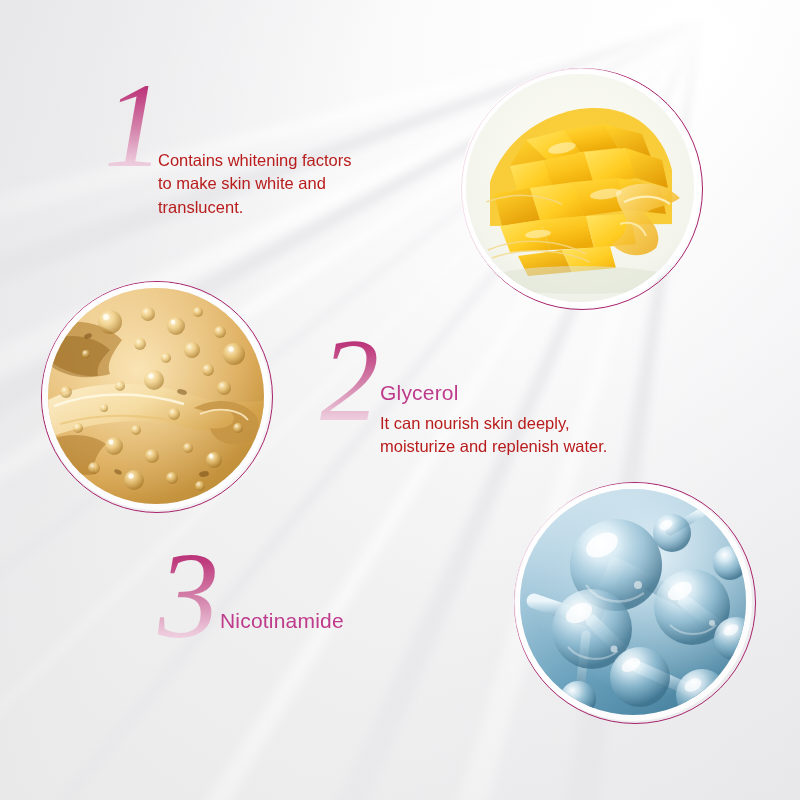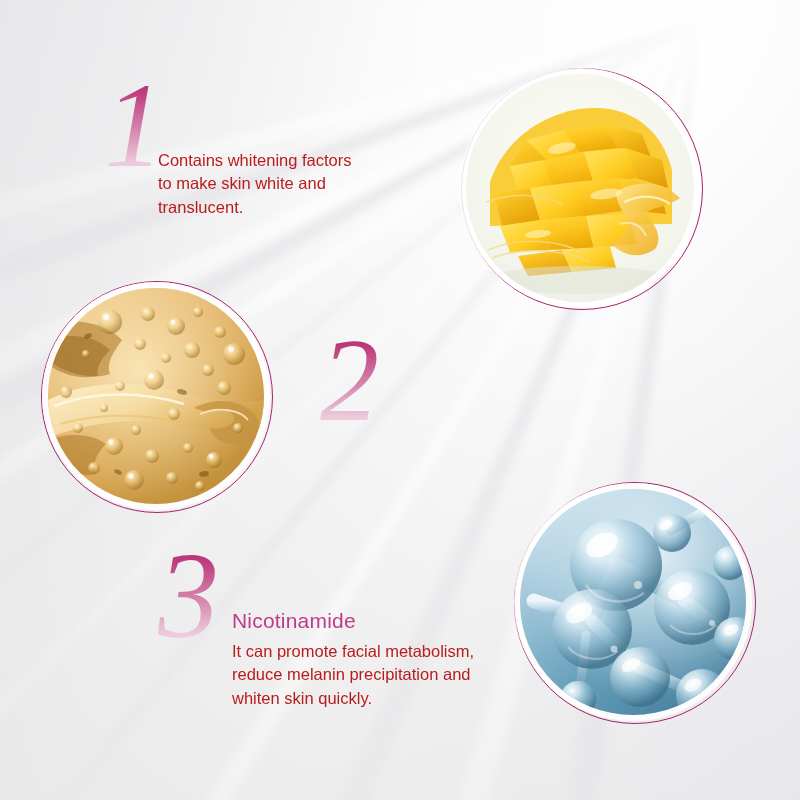--- a/index.html
+++ b/index.html
@@ -70,21 +70,21 @@
   .block .desc {
     color: #b91c1c;
     font-size: 16.5px;
     font-weight: 400;
     line-height: 1.42;
     margin: 0;
     white-space: pre-line;
   }
   #block-1 { left: 158px; top: 149px; width: 270px; }
   #block-2 { left: 380px; top: 381px; width: 300px; }
-  #block-3 { left: 220px; top: 609px; width: 320px; margin-left: 12px; }
+  #block-3 { left: 220px; top: 609px; width: 320px; }
 
   
   .photo {
     position: absolute;
     border-radius: 50%;
     overflow: hidden;
     box-shadow: 0 0 0 6px rgba(255,255,255,0.85);
   }
   .photo svg { display: block; }
 
@@ -233,20 +233,25 @@
         <path d="M26,184 C58,172 98,176 124,188"></path>
         <path d="M20,128 C46,118 74,120 96,130"></path>
       </g>
 
       <ellipse cx="114" cy="206" rx="92" ry="14" fill="#dfe3d4" opacity="0.55"></ellipse>
     </svg>
   </div>
 
   <div class="numeral" id="num-2">2</div>
 
+  <div class="block" id="block-2">
+    <p class="title">Glycerol</p>
+    <p class="desc">It can nourish skin deeply,
+moisturize and replenish water.</p>
+  </div>
 
   <div class="ring" id="ring-glycerol"></div>
 
   <div class="photo" id="photo-glycerol">
     <svg width="216" height="216" viewBox="0 0 216 216">
       <defs>
         <linearGradient id="gelBg" x1="0" y1="0" x2="0.7" y2="1">
           <stop offset="0%" stop-color="#f0cd8f"></stop>
           <stop offset="35%" stop-color="#e2b468"></stop>
           <stop offset="65%" stop-color="#d8a44f"></stop>
@@ -333,23 +338,20 @@
         <ellipse cx="156" cy="186" rx="5" ry="2.8" transform="rotate(-10 156 186)"></ellipse>
         <ellipse cx="70" cy="184" rx="4" ry="2.2" transform="rotate(25 70 184)"></ellipse>
       </g>
     </svg>
   </div>
 
   <div class="numeral" id="num-3">3</div>
 
   <div class="block" id="block-3">
     <p class="title">Nicotinamide</p>
-    <p class="desc">It can promote facial metabolism,
-reduce melanin precipitation and
-whiten skin quickly.</p>
   </div>
 
   <div class="ring" id="ring-molecule"></div>
 
   <div class="photo" id="photo-molecule">
     <svg width="226" height="226" viewBox="0 0 226 226">
       <defs>
         <linearGradient id="molBg" x1="0.15" y1="0" x2="0.85" y2="1">
           <stop offset="0%" stop-color="#cfe4ee"></stop>
           <stop offset="30%" stop-color="#9dc4d8"></stop>

